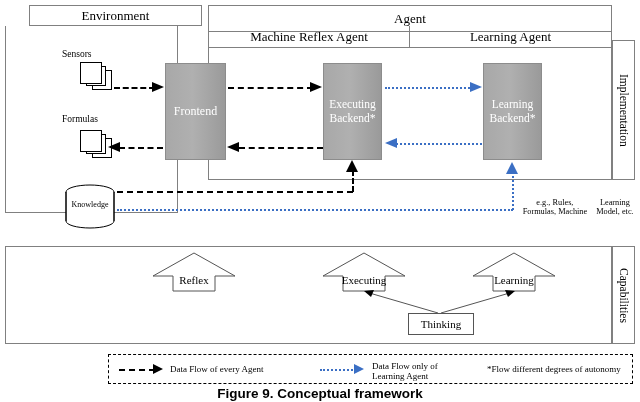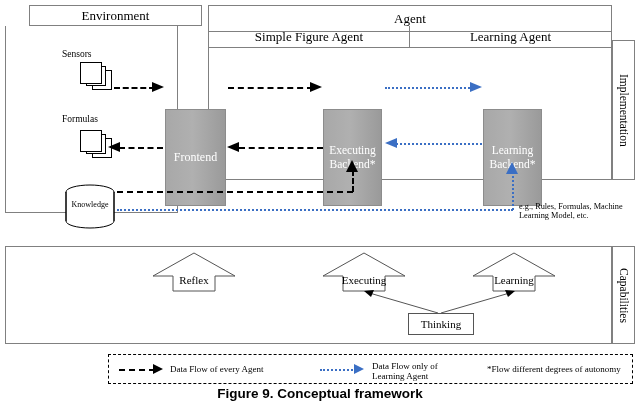--- a/index.html
+++ b/index.html
@@ -8,21 +8,21 @@
        color:#000;overflow:hidden;}
   .box{position:absolute;border:1px solid #808080;box-sizing:border-box;background:transparent;}
   .hdr{position:absolute;display:flex;align-items:center;justify-content:center;
        box-sizing:border-box;border:1px solid #808080;}
   .lbl{position:absolute;display:flex;align-items:center;justify-content:center;
        text-align:center;line-height:1.12;}
   .grad{position:absolute;box-sizing:border-box;
         background:linear-gradient(90deg,#a8a8a8 0%,#b0b0b0 45%,#9a9a9a 100%);
         border:1px solid #8c8c8c;
         display:flex;align-items:center;justify-content:center;text-align:center;
-        color:#ffffff;line-height:1.15;margin-top:46px;}
+        color:#ffffff;line-height:1.15;}
   .vert{writing-mode:vertical-rl;text-orientation:mixed;}
   .dashH{position:absolute;height:0;border-top:2.5px dashed #000;}
   .dashV{position:absolute;width:0;border-left:2.5px dashed #000;}
   .dotH{position:absolute;height:0;border-top:2px dotted #3b6fc4;}
   .dotV{position:absolute;width:0;border-left:2px dotted #3b6fc4;}
   svg{position:absolute;overflow:visible;}
   .sq{position:absolute;border:1px solid #000;background:#fff;box-sizing:border-box;}
   .legend{position:absolute;border:1px dashed #000;box-sizing:border-box;}
   .figcap{position:absolute;width:100%;text-align:center;
           font-family:"Liberation Sans","DejaVu Sans",sans-serif;
@@ -57,21 +57,21 @@
     <line x1="3" y1="8" x2="3" y2="37" stroke="#000" stroke-width="1"></line>
     <line x1="51" y1="8" x2="51" y2="37" stroke="#000" stroke-width="1"></line>
   </svg>
   <div class="lbl" style="left:63px;top:198px;width:54px;height:14px;font-size:8px;">Knowledge</div>
 </div>
 
 <div class="hdr" style="left:208px;top:5px;width:404px;height:27px;font-size:13px;">
   <span>Agent</span>
 </div>
 <div class="hdr" style="left:208px;top:26px;width:202px;height:22px;font-size:13px;border-top:none;">
-  <span>Simple Figure Agent</span>
+  <span>Machine Reflex Agent</span>
 </div>
 <div class="hdr" style="left:410px;top:26px;width:202px;height:22px;font-size:13px;border-top:none;border-left:none;">
   <span>Learning Agent</span>
 </div>
 <div class="box" style="left:208px;top:48px;width:404px;height:132px;border-top:none;"></div>
 
 <div class="box" style="left:612px;top:40px;width:23px;height:140px;"></div>
 <div class="lbl vert" style="left:612px;top:40px;width:23px;height:140px;font-size:11.5px;">Implementation</div>
 
 <div class="grad" style="left:165px;top:63px;width:61px;height:97px;font-size:12px;">
@@ -123,21 +123,21 @@
 <svg style="left:385px;top:137px;" width="14" height="13">
   <polygon points="12,1 0,6 12,11" fill="#3b6fc4"></polygon>
 </svg>
 
 <div class="dotH" style="left:117px;top:209px;width:396px;"></div>
 <div class="dotV" style="left:512px;top:172px;height:38px;"></div>
 <svg style="left:506px;top:162px;" width="13" height="13">
   <polygon points="6,0 12,12 0,12" fill="#3b6fc4"></polygon>
 </svg>
 
-<div class="lbl" style="left:519px;top:198px;width:120px;height:26px;flex-direction:column;align-items:flex-start;font-size:8.3px;">
+<div class="lbl" style="left:519px;top:198px;width:120px;height:26px;align-items:flex-start;font-size:8.3px;">
   <span>e.g., Rules, Formulas, Machine</span>
   <span>Learning Model, etc.</span>
 </div>
 
 <div class="box" style="left:5px;top:246px;width:607px;height:98px;"></div>
 <div class="box" style="left:612px;top:246px;width:23px;height:98px;"></div>
 <div class="lbl vert" style="left:612px;top:246px;width:23px;height:98px;font-size:11.5px;">Capabilities</div>
 
 <div>
   <svg style="left:152px;top:252px;" width="84" height="40" viewBox="0 0 84 40">

